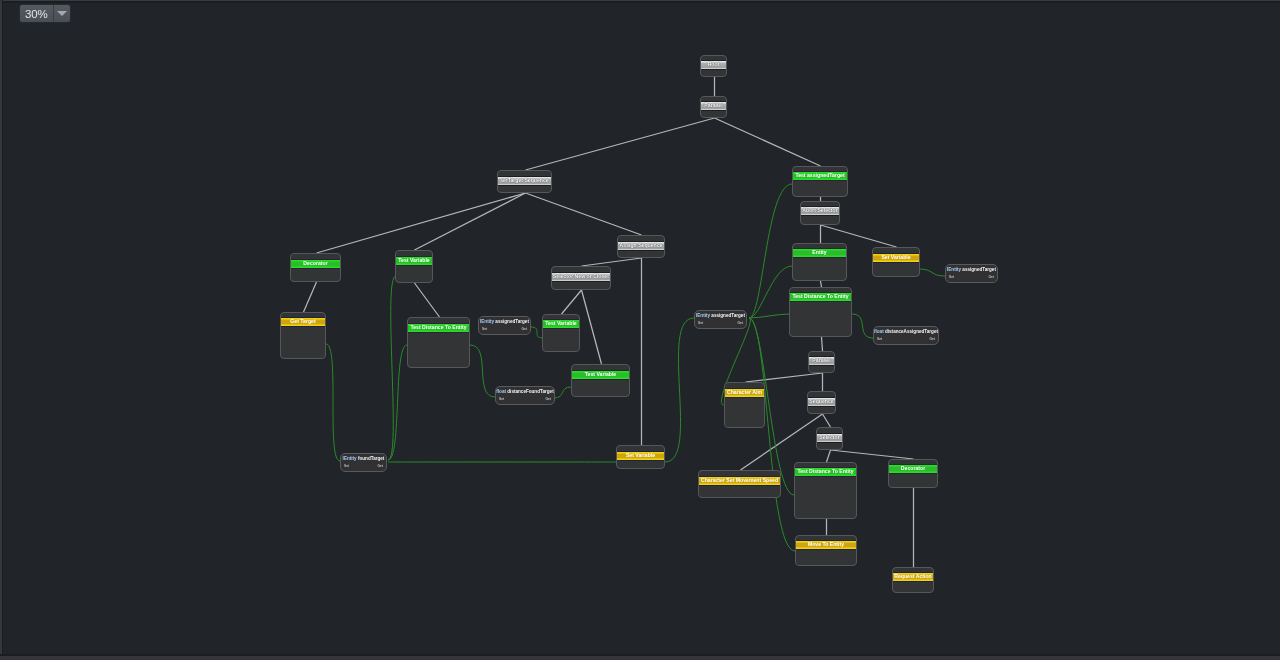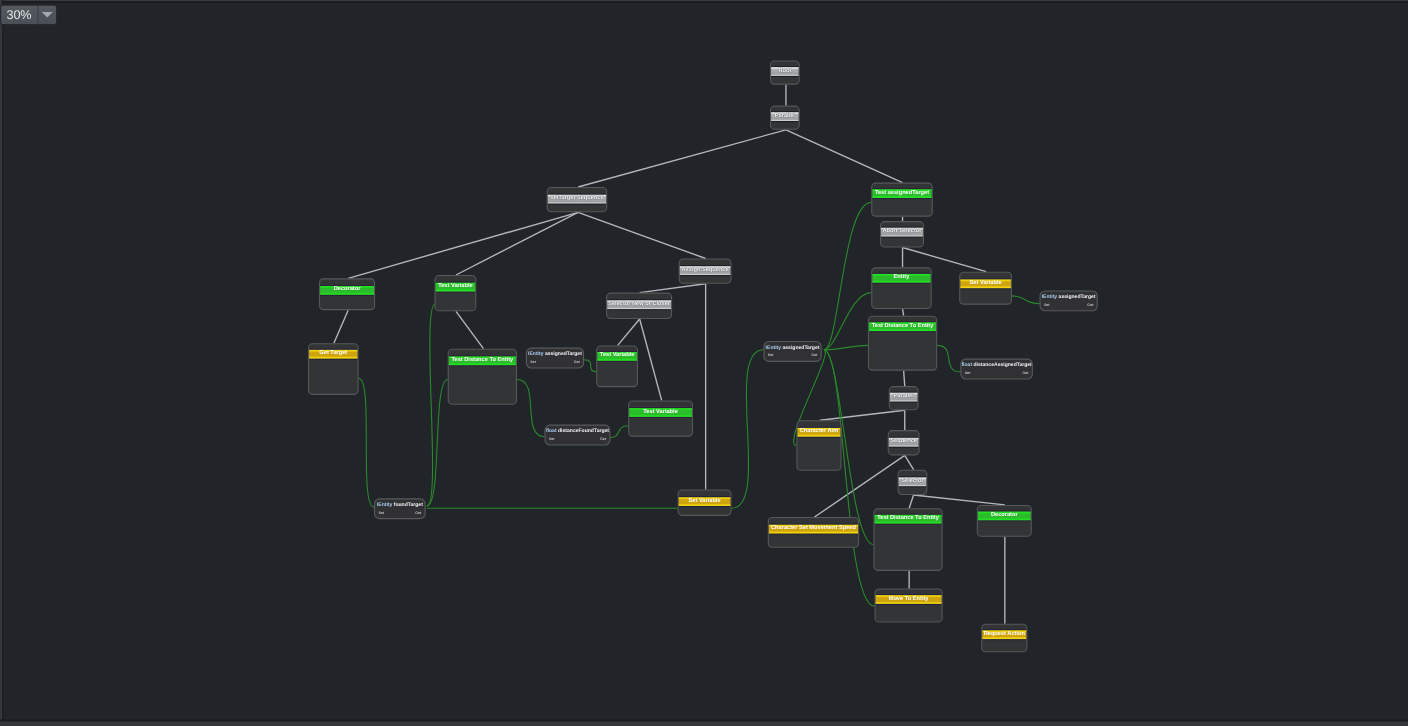--- a/index.html
+++ b/index.html
@@ -6,21 +6,21 @@
   body{width:1280px;height:660px;background:#212429;overflow:hidden;
        font-family:"Liberation Sans",sans-serif;-webkit-font-smoothing:antialiased;}
   #root{position:relative;width:1280px;height:660px;background:#212429;}
   #topline{position:absolute;left:0;top:0;width:1280px;height:1px;background:#383b40;}
   #topline2{position:absolute;left:2px;top:1px;width:1278px;height:2px;background:#1b1d21;}
   #leftline{position:absolute;left:0;top:0;width:2px;height:660px;background:#34373c;}
   #leftline2{position:absolute;left:2px;top:0;width:1px;height:660px;background:#1b1d21;}
   #botbar{position:absolute;left:0;bottom:0;width:1280px;height:4px;background:#343639;}
   #botline{position:absolute;left:0;bottom:4px;width:1280px;height:2px;background:#1b1d21;}
   
-  #zoombox{position:absolute;left:0;top:4px;width:52px;height:19px;
+  #zoombox{position:absolute;left:19px;top:4px;width:52px;height:19px;
       border-radius:3px;background:linear-gradient(180deg,#555a61,#4a4f56);
       border:1px solid #26292e;display:flex;box-sizing:border-box;text-align:right;}
   #zoomval{width:33px;display:flex;align-items:center;padding-left:5px;
       color:#e3e5e8;font-size:11.5px;letter-spacing:-0.2px;box-sizing:border-box;}
   #zoomsep{width:1px;background:#3b3f45;}
   #zoombtn{flex:1;display:flex;align-items:center;justify-content:center;}
   #zoomarrow{width:0;height:0;border-left:5px solid transparent;
       border-right:5px solid transparent;border-top:5px solid #a5a9af;}
   #svg{position:absolute;left:0;top:0;width:1280px;height:660px;}
   .node{position:absolute;box-sizing:border-box;border-radius:4px;

